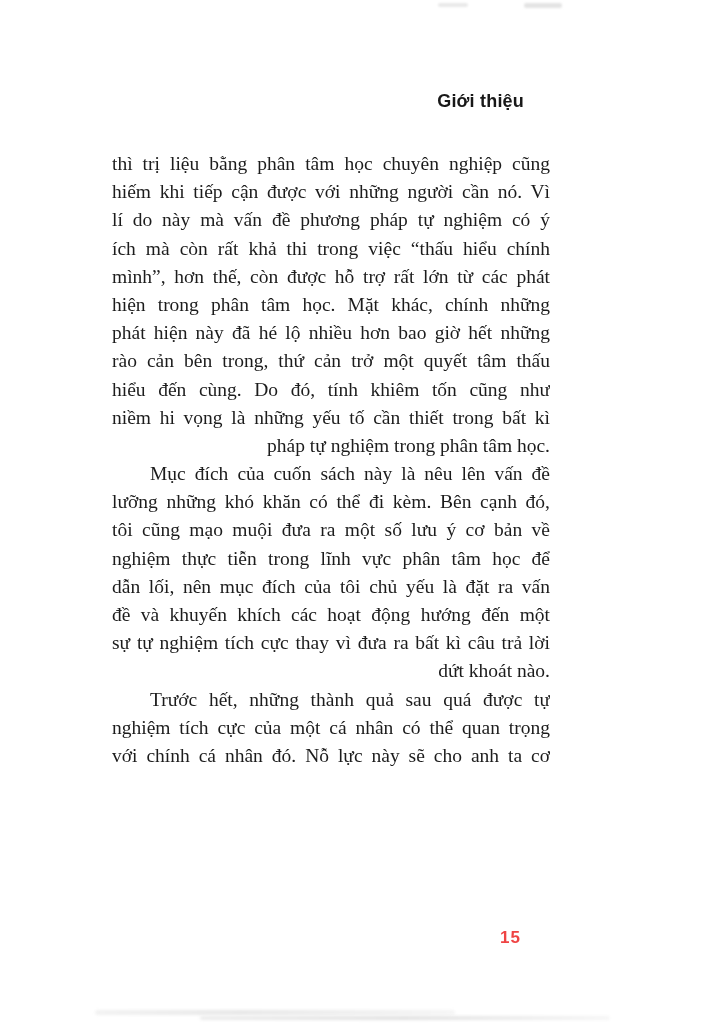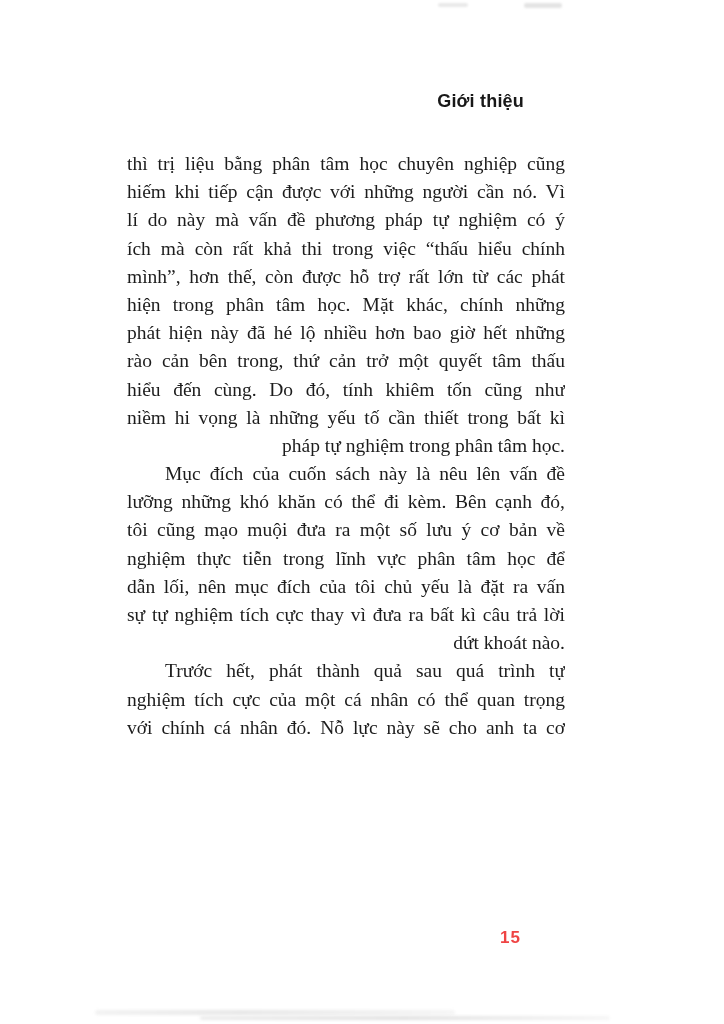--- a/index.html
+++ b/index.html
@@ -22,21 +22,21 @@
     top: 91px;
     right: 161px;
     font-family: "Liberation Sans", sans-serif;
     font-size: 18px;
     font-weight: 600;
     color: #181818;
     letter-spacing: 0.2px;
   }
   .body-text {
     position: absolute;
-    left: 127px;
+    left: 112px;
     top: 150px;
     width: 438px;
     font-size: 19.5px;
   }
   .paragraph { }
   .line {
     height: 28.2px;
     line-height: 28.2px;
     white-space: nowrap;
     overflow: hidden;
@@ -115,25 +115,26 @@
         <div class="line fill">hiểu đến cùng. Do đó, tính khiêm tốn cũng như</div>
         <div class="line fill">niềm hi vọng là những yếu tố cần thiết trong bất kì</div>
         <div class="line">pháp tự nghiệm trong phân tâm học.</div>
       </div>
       <div class="paragraph">
         <div class="line indent fill">Mục đích của cuốn sách này là nêu lên vấn đề</div>
         <div class="line fill">lưỡng những khó khăn có thể đi kèm. Bên cạnh đó,</div>
         <div class="line fill">tôi cũng mạo muội đưa ra một số lưu ý cơ bản về</div>
         <div class="line fill">nghiệm thực tiễn trong lĩnh vực phân tâm học để</div>
         <div class="line fill">dẫn lối, nên mục đích của tôi chủ yếu là đặt ra vấn</div>
+        <div class="line fill">đề và khuyến khích các hoạt động hướng đến một</div>
         <div class="line fill">sự tự nghiệm tích cực thay vì đưa ra bất kì câu trả lời</div>
         <div class="line">dứt khoát nào.</div>
       </div>
       <div class="paragraph">
-        <div class="line indent fill">Trước hết, phát thành quả sau quá trình tự</div>
+        <div class="line indent fill">Trước hết, những thành quả sau quá được tự</div>
         <div class="line fill">nghiệm tích cực của một cá nhân có thể quan trọng</div>
         <div class="line fill">với chính cá nhân đó. Nỗ lực này sẽ cho anh ta cơ</div>
       </div>
     </div>
 
   <div class="page-number">15</div>
 
   <div class="scan-artifact scan-artifact-bottom-1"></div>
   <div class="scan-artifact scan-artifact-bottom-2"></div>
 

